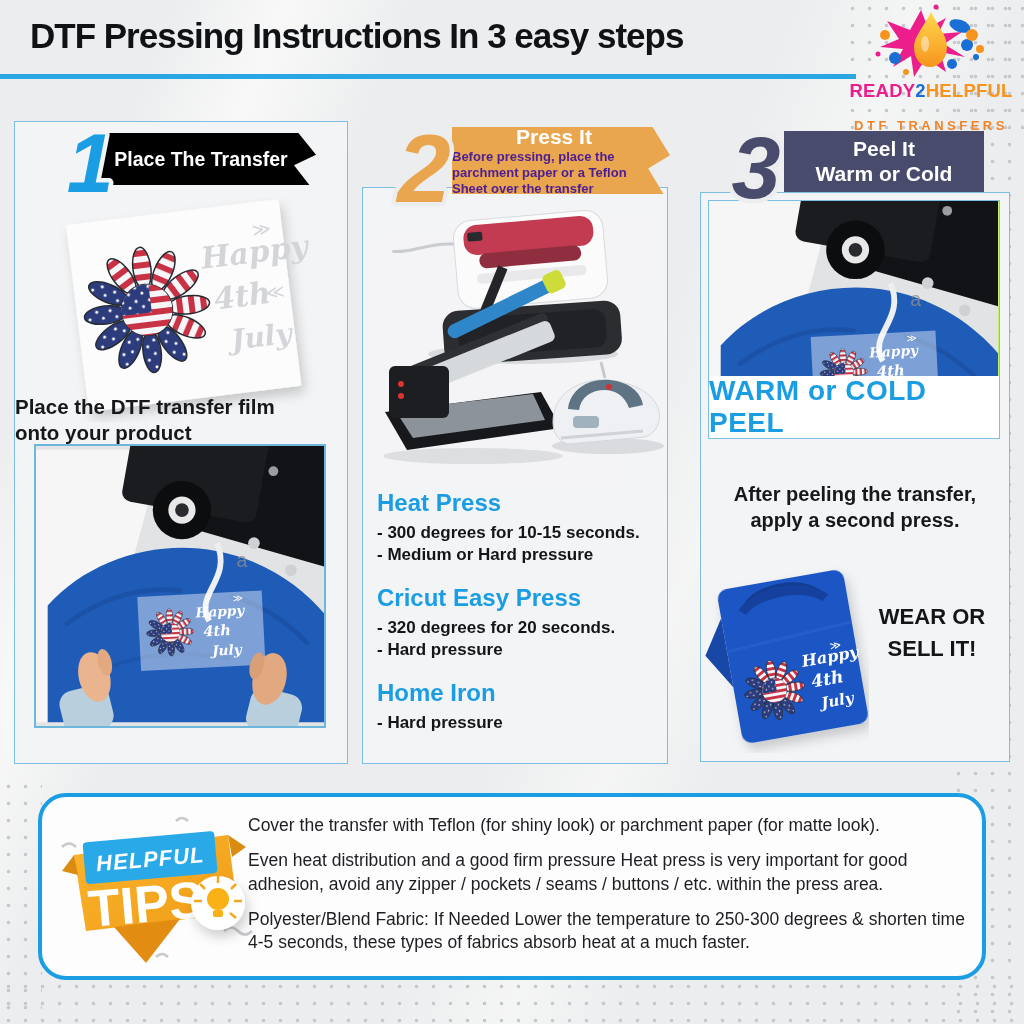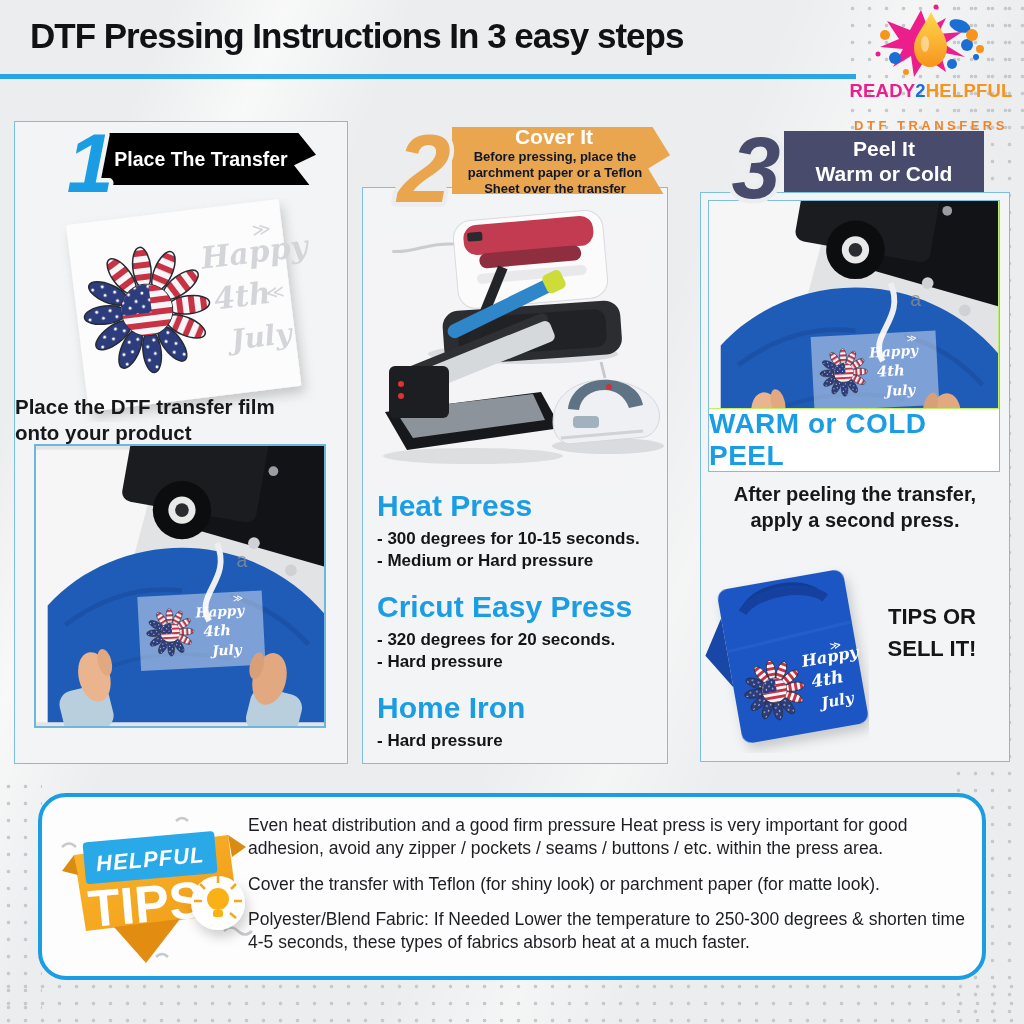--- a/index.html
+++ b/index.html
@@ -36,42 +36,42 @@
   .card3{left:700px;top:192px;width:310px;height:570px;}
 
   
   .banner{position:absolute;display:flex;flex-direction:column;justify-content:center;align-items:center;z-index:4;}
   .banner-arrow{clip-path:polygon(0 0,92% 0,100% 42%,90% 62%,97% 100%,0 100%);}
   .banner1{left:96px;top:133px;width:220px;height:52px;background:#000000;}
   .banner2{left:452px;top:127px;width:218px;height:67px;background:#e9a64e;}
   .banner3{left:784px;top:131px;width:200px;height:61px;background:#494b6d;}
   .banner-title{color:#fff;font-size:19.5px;font-weight:700;line-height:1.15;text-align:center;padding-right:10px;}
   .banner2 .banner-title{font-size:21px;padding-right:14px;}
-  .banner-sub{color:#0f172a;font-size:13px;font-weight:700;line-height:1.22;text-align:center;max-width:206px;padding-right:12px;}
+  .banner-sub{color:#4c1d95;font-size:13px;font-weight:700;line-height:1.22;text-align:left;max-width:206px;padding-right:12px;}
   .banner3 .banner-title{font-size:21px;padding-right:0;}
   .stepnum{position:absolute;z-index:5;}
   .num1{left:44px;top:118px;}
   .num2{left:372px;top:112px;}
   .num3{left:708px;top:118px;}
 
   
   .film-wrap{position:absolute;left:14px;top:76px;}
   .caption1{position:absolute;left:0;top:254px;width:100%;text-align:left;font-size:20.5px;font-weight:700;line-height:1.25;margin-top:18px;}
   .caption1 span{display:inline-block;max-width:290px;}
   .photo1{position:absolute;left:19px;top:322px;width:292px;height:284px;border:2px solid #6fb6dd;box-sizing:border-box;background:#e3e4e6;}
 
   
   .equip-wrap{position:absolute;left:0;top:6px;}
   .methods{position:absolute;left:14px;top:301px;}
   .method{margin-bottom:17px;}
-  .method-name{color:#1b9de3;font-size:30px;font-weight:700;margin-bottom:5px;}
+  .method-name{color:#1b9de3;font-size:24px;font-weight:700;margin-bottom:5px;}
   .method-line{font-size:17px;font-weight:700;line-height:1.32;color:#141519;}
 
   
-  .photo-box{position:absolute;left:7px;top:7px;width:292px;height:272px;border:1.5px solid #7cbfe3;background:#bef264;box-sizing:border-box;overflow:hidden;}
+  .photo-box{position:absolute;left:7px;top:7px;width:292px;height:239px;border:1.5px solid #7cbfe3;background:#bef264;box-sizing:border-box;overflow:hidden;}
   .peel-label{position:absolute;left:0;bottom:0;width:100%;height:62px;background:#fff;display:flex;align-items:center;justify-content:center;
     color:#1b9de3;font-size:28px;font-weight:700;letter-spacing:.5px;}
   .caption3{position:absolute;left:0;top:288px;width:100%;text-align:center;font-size:20px;font-weight:700;line-height:1.3;}
   .caption3 span{display:inline-block;max-width:270px;}
   .folded-wrap{position:absolute;left:0px;top:348px;}
   .ready-text{position:absolute;left:156px;top:408px;width:150px;text-align:center;font-size:22px;font-weight:700;line-height:1.45;color:#141519;}
 
   
   .tips-box{position:absolute;left:38px;top:793px;width:948px;height:187px;background:#fdfdfe;border:4px solid #1b9de3;border-radius:28px;box-sizing:border-box;}
   .tips-badge{position:absolute;left:14px;top:14px;}
@@ -234,21 +234,21 @@
   <text x="52" y="90" text-anchor="middle" font-size="96" font-weight="bold" font-style="italic" fill="#e9a64e" stroke="#ecedee" stroke-width="9" paint-order="stroke" stroke-linejoin="round">2</text>
 </svg>
 <svg class="stepnum num3" width="92" height="92">
   <text x="48" y="80" text-anchor="middle" font-size="88" font-weight="bold" font-style="italic" fill="#494b6d" stroke="#ecedee" stroke-width="9" paint-order="stroke" stroke-linejoin="round">3</text>
 </svg>
 
 <div class="banner banner1 banner-arrow">
   <div class="banner-title">Place The Transfer</div>
 </div>
 <div class="banner banner2 banner-arrow">
-  <div class="banner-title">Cover It</div>
+  <div class="banner-title">Press It</div>
   <div class="banner-sub">Before pressing, place the parchment paper or a Teflon Sheet over the transfer</div>
 </div>
 <div class="banner banner3">
   <div class="banner-title">Peel It</div>
   <div class="banner-title">Warm or Cold</div>
 </div>
 
 <section class="card card1">
   <div class="film-wrap">
     <svg width="306" height="224" viewBox="0 0 306 224">
@@ -355,21 +355,21 @@
         <line x1="8" y1="100" x2="136" y2="92" stroke="#2a66d4" stroke-width="3" opacity=".5"></line>
         <use href="#sunflower-shape" transform="translate(48,146) scale(0.72)"></use>
         <text class="script" x="80" y="128" font-size="16" fill="#fff">Happy</text>
         <text class="script" x="86" y="150" font-size="17" fill="#fff">4th</text>
         <text class="script" x="92" y="172" font-size="15" fill="#fff">July</text>
         <text x="110" y="116" font-size="11" fill="#fff">≫</text>
       </g>
     </svg>
   </div>
   <div class="ready-text">
-    <div>TIPS OR</div>
+    <div>WEAR OR</div>
     <div>SELL IT!</div>
   </div>
 </section>
 
 <section class="tips-box">
   <div class="tips-badge">
     <svg width="210" height="158" viewBox="0 0 210 158">
       <path d="M 6 36 q 7 -7 14 0" stroke="#c7c9cc" stroke-width="2.5" fill="none"></path>
       <path d="M 182 120 q 7 -7 14 0 q 7 7 14 0" stroke="#c7c9cc" stroke-width="2.5" fill="none" transform="translate(-14,0)"></path>
       <path d="M 120 10 q 6 -6 12 0" stroke="#c7c9cc" stroke-width="2.5" fill="none"></path>
@@ -390,17 +390,17 @@
         <line x1="162" y1="72" x2="162" y2="65"></line>
         <line x1="175" y1="78" x2="180" y2="73"></line>
         <line x1="178" y1="90" x2="186" y2="90"></line>
         <line x1="174" y1="102" x2="180" y2="107"></line>
         <line x1="149" y1="78" x2="144" y2="73"></line>
         <line x1="146" y1="90" x2="138" y2="90"></line>
       </g>
     </svg>
   </div>
   <div class="tips-text">
+    <p>Cover the transfer with Teflon (for shiny look) or parchment paper (for matte look).</p>
     <p>Even heat distribution and a good firm pressure Heat press is very important for good adhesion, avoid any zipper / pockets / seams / buttons / etc. within the press area.</p>
-    <p>Cover the transfer with Teflon (for shiny look) or parchment paper (for matte look).</p>
     <p>Polyester/Blend Fabric: If Needed Lower the temperature to 250-300 degrees &amp; shorten time 4-5 seconds, these types of fabrics absorb heat at a much faster.</p>
   </div>
 </section>
 
 </body></html>

